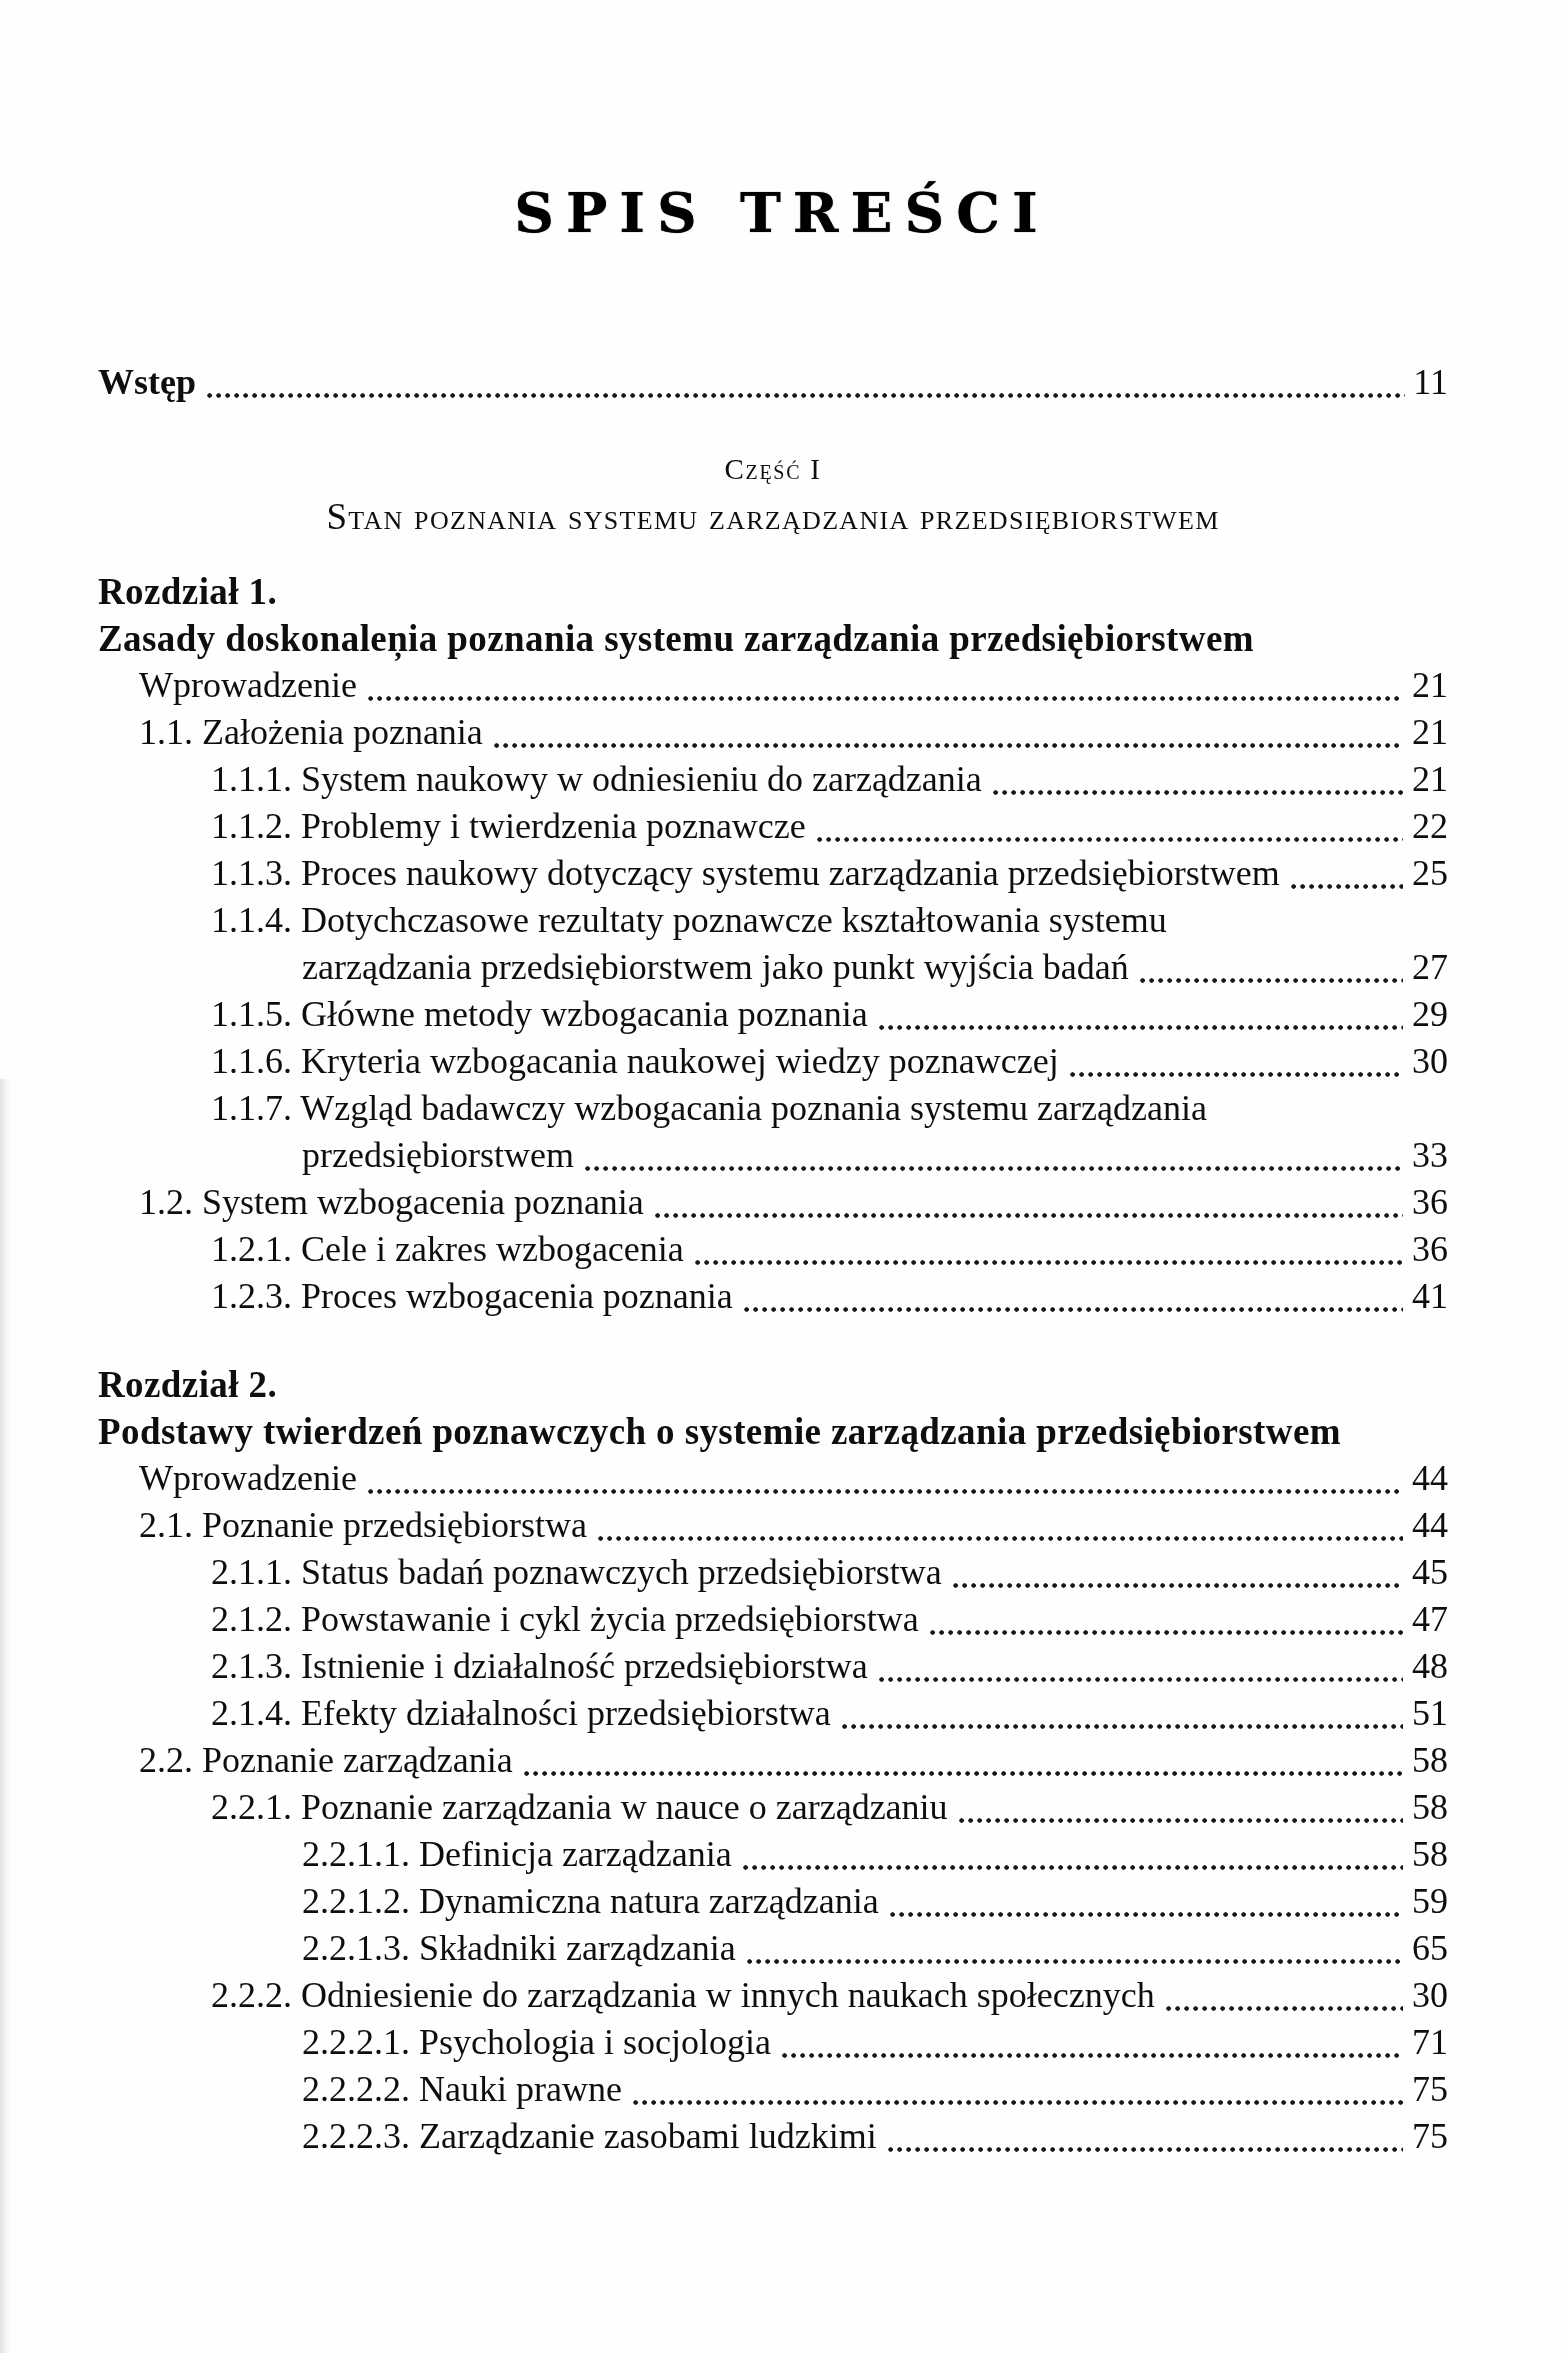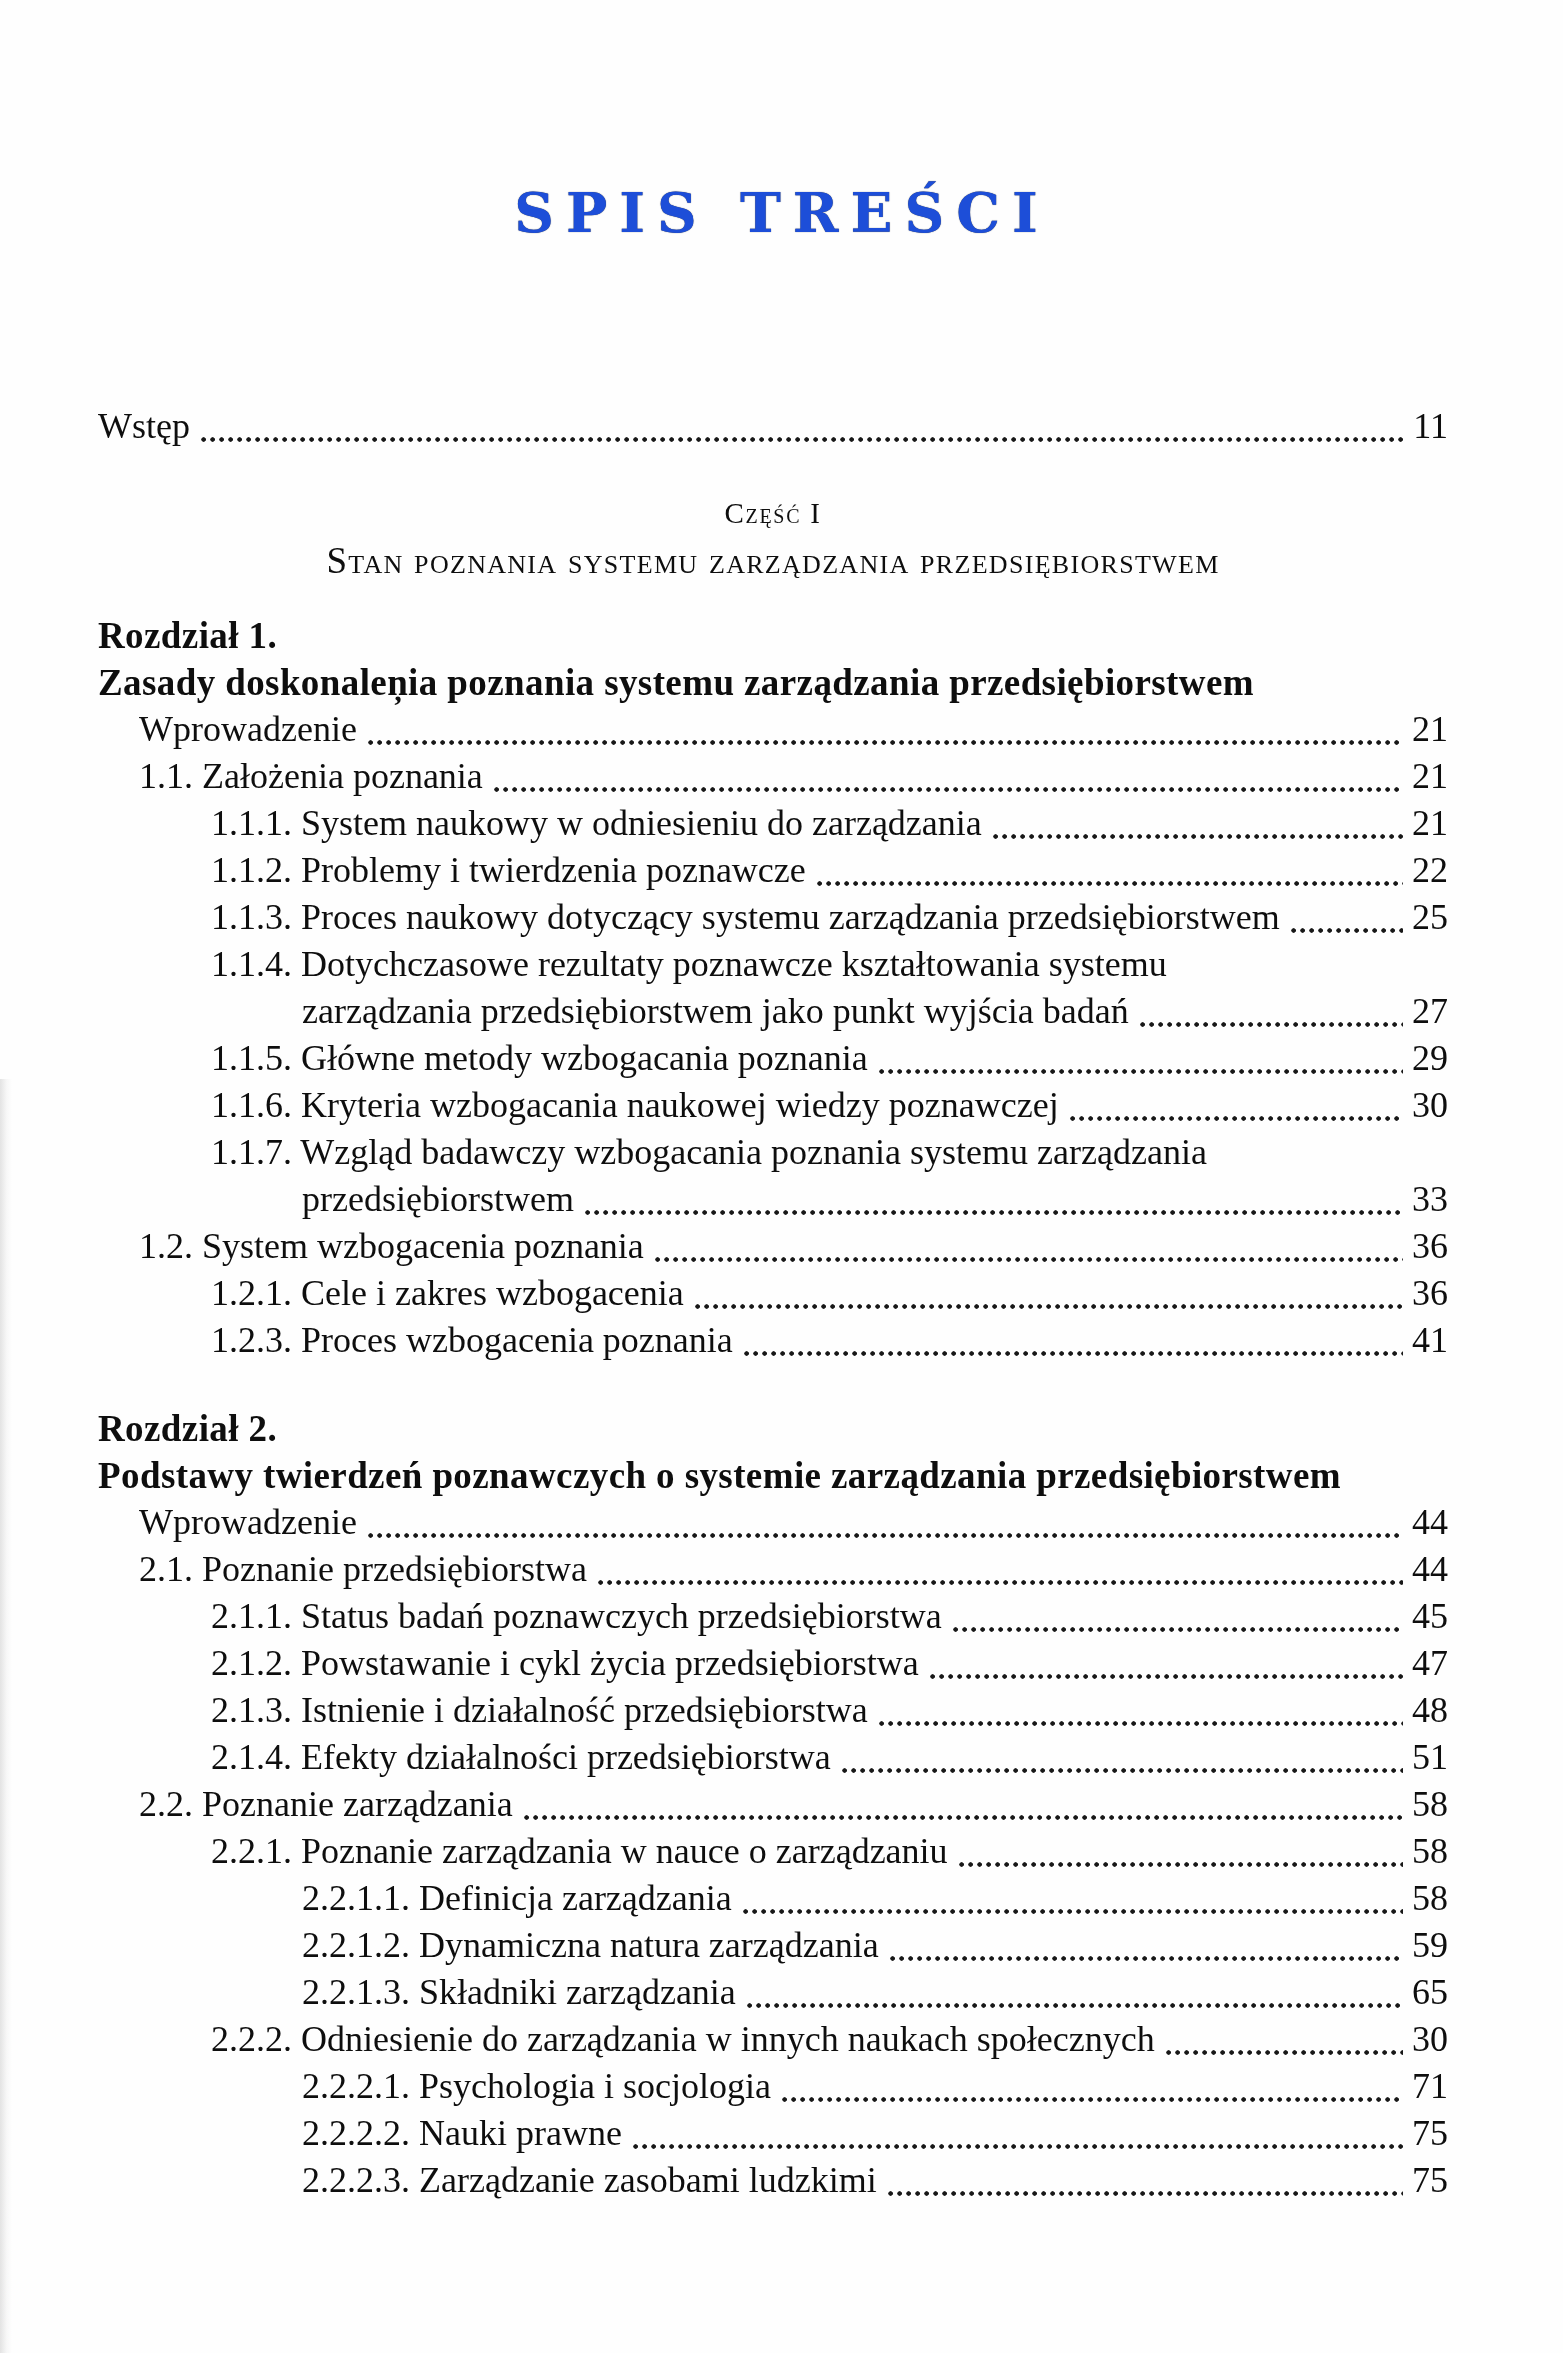--- a/index.html
+++ b/index.html
@@ -27,37 +27,37 @@
     pointer-events: none;
   }
   .title {
     margin: 0;
     padding: 180px 0 0 0;
     text-align: center;
     font-family: "DejaVu Serif", "Liberation Serif", serif;
     font-size: 55px;
     font-weight: 900;
     letter-spacing: 12px;
-    color: #1d4ed8;
+    color: #000000;
     text-shadow: 0 0 0.9px #333;
   }
   .toc {
     margin: 114px 116px 0 98px; 
     font-size: 36px;
     line-height: 47px;
   }
   .row {
     display: flex;
     align-items: baseline;
   }
   .row .label {
     white-space: nowrap;
     flex: 0 1 auto;
   }
-  .row.bold .label { font-weight: 400; margin-top: 44px; }
+  .row.bold .label { font-weight: 700; }
   .row.chapter .label {
     font-weight: 700;
     font-size: 37px;
     letter-spacing: 0.4px;
   }
   .row.gap-top { margin-top: 41px; }
   .row.part, .row.part-sub {
     justify-content: center;
     font-variant: small-caps;
   }

